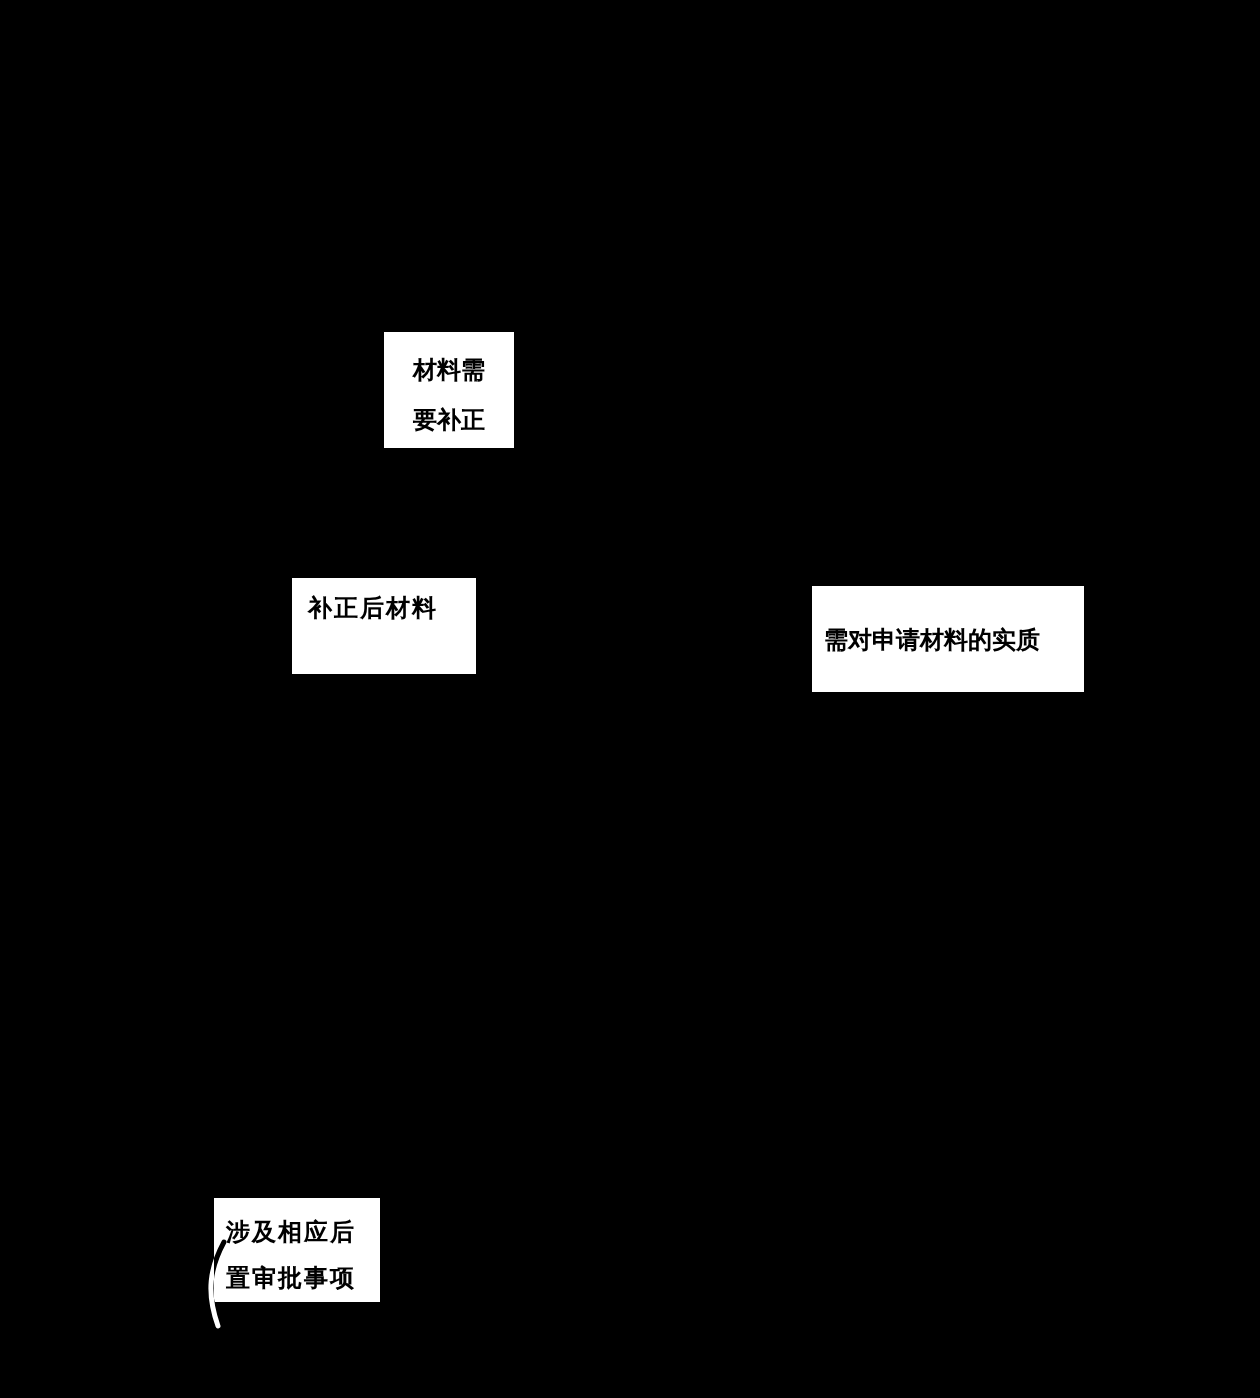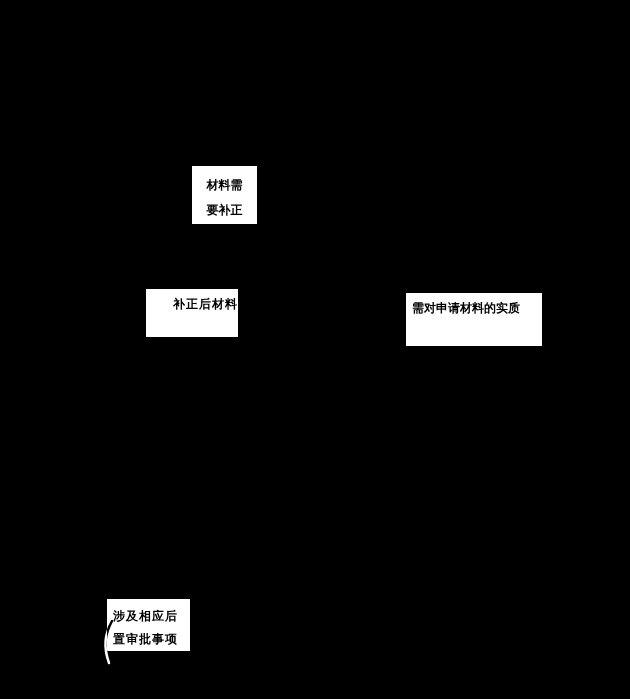--- a/index.html
+++ b/index.html
@@ -35,33 +35,32 @@
     text-align: center;
     padding-top: 7px;
     line-height: 25px;
   }
   
   .node-corrected {
     left: 146px; top: 289px;
     width: 92px; height: 48px;
     padding: 4px 0 0 8px;
     letter-spacing: 1px;
-    text-align: right;
   }
   
   .node-complete {
     left: 238px; top: 305px;
     width: 165px; height: 34px;
     padding: 9px 0 0 7px;
   }
   
   .node-verify {
     left: 406px; top: 293px;
     width: 136px; height: 53px;
-    padding: 4px 0 0 6px;
+    padding: 16px 0 0 6px;
   }
   
   .node-post-approval {
     left: 107px; top: 599px;
     width: 83px; height: 52px;
     padding: 6px 0 0 6px;
     letter-spacing: 1px;
   }
   .connector-svg {
     position: absolute;

